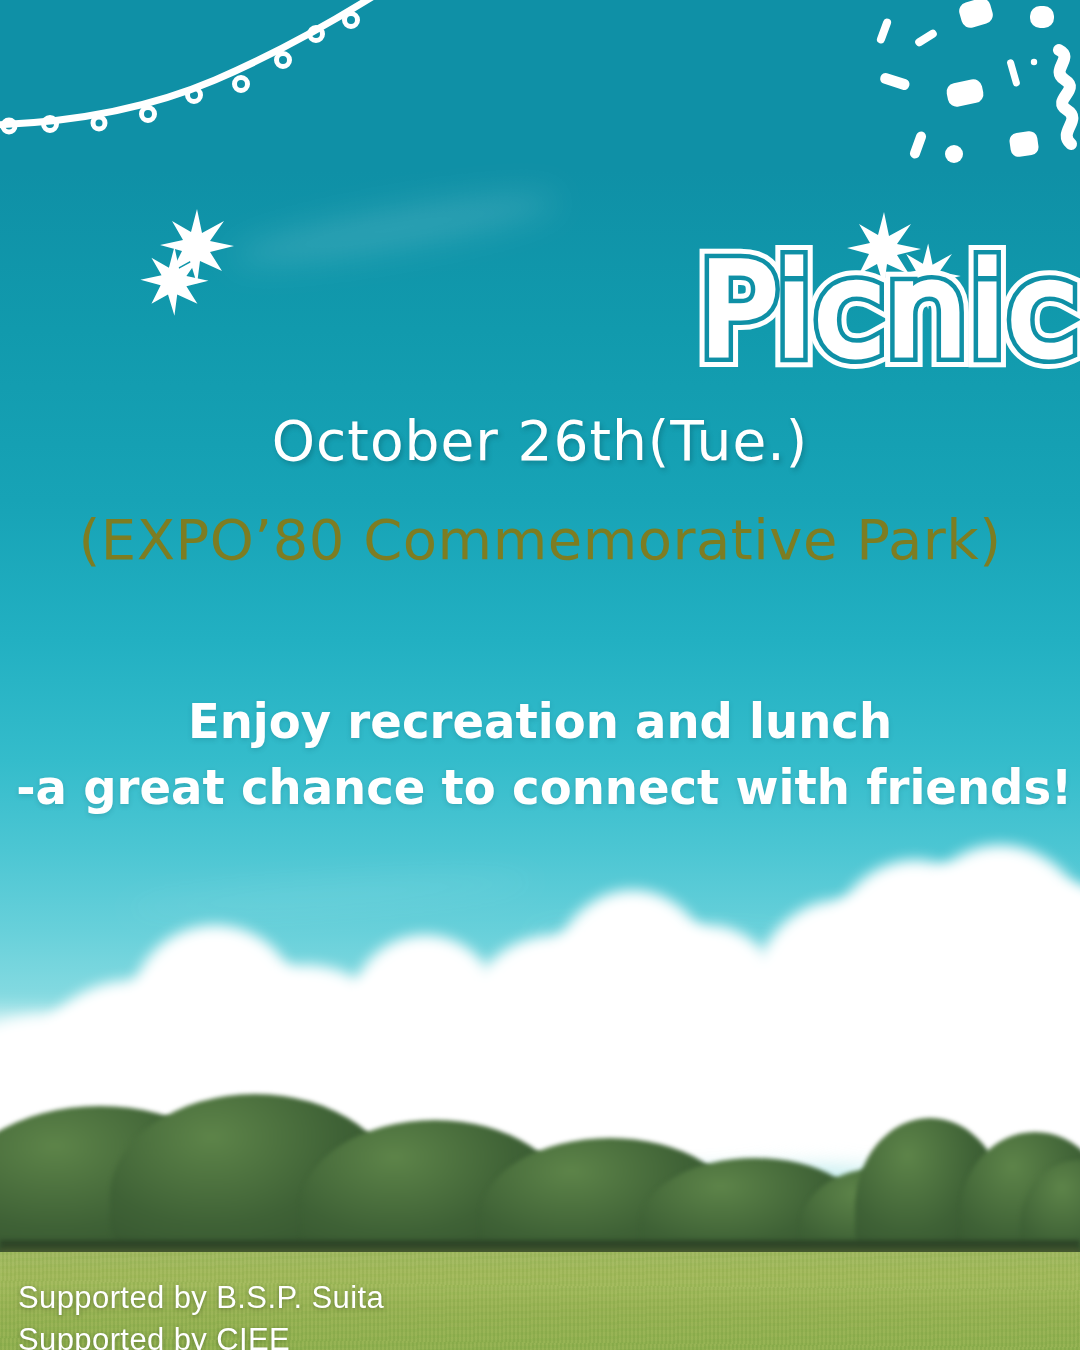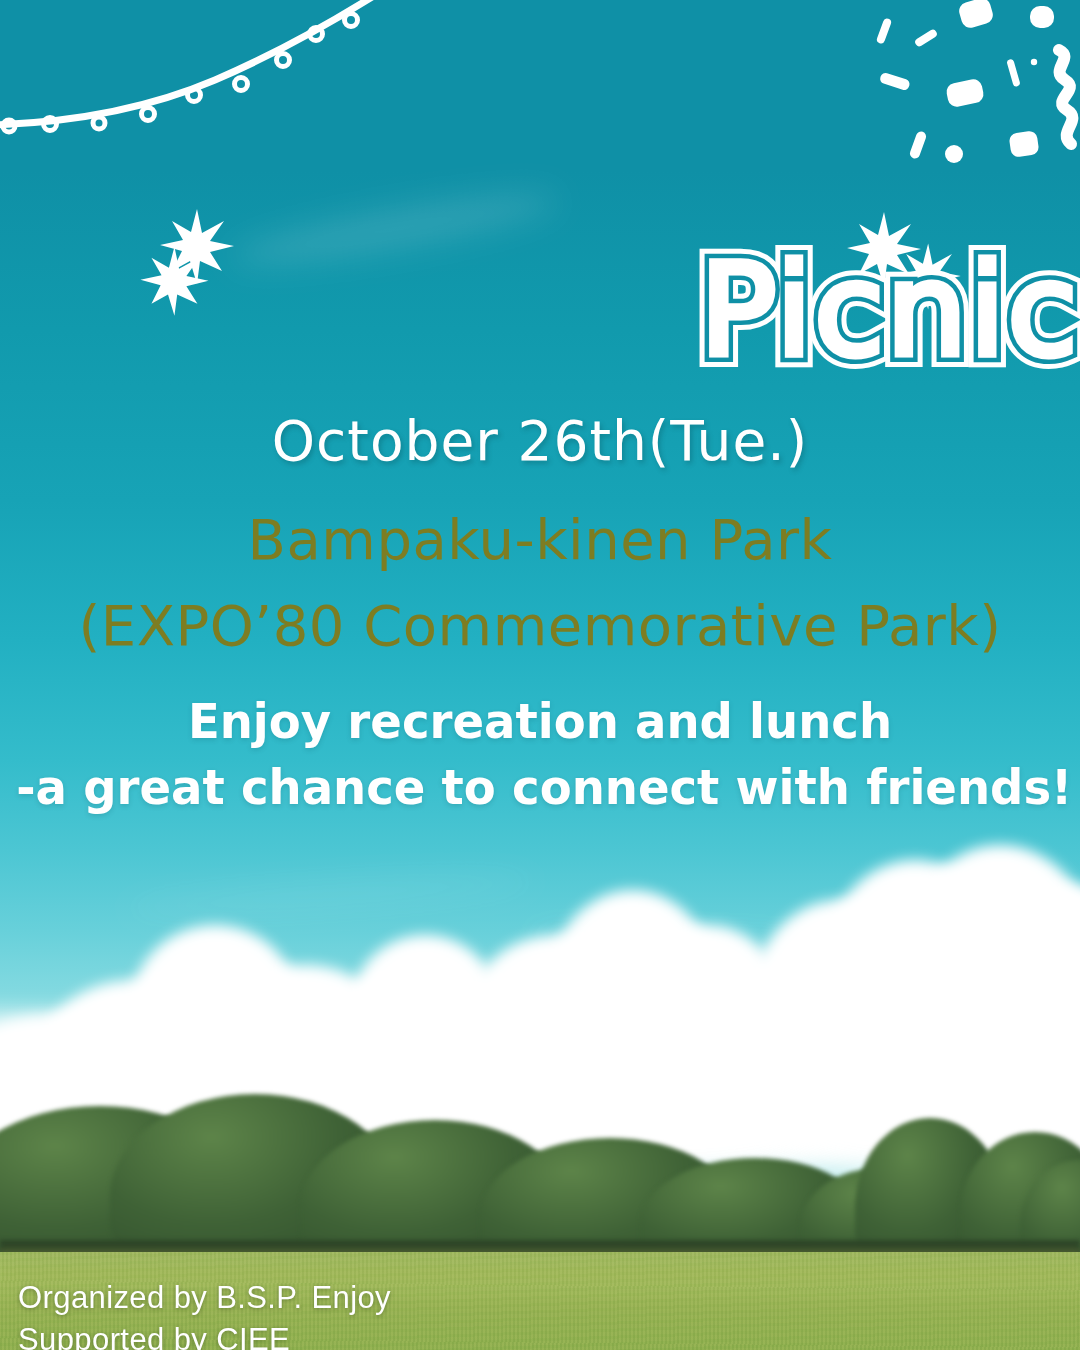--- a/index.html
+++ b/index.html
@@ -295,28 +295,27 @@
 
     <div class="title-wrap">
       <div class="title-layer title-outer">Picnic</div>
       <div class="title-layer title-gap">Picnic</div>
       <div class="title-layer title-core">Picnic</div>
     </div>
 
     <div class="subtitle">October 26th(Tue.)</div>
 
     <div class="venue">
-      <div>Bampaku-kinen Park</div>
       <div class="line2">(EXPO’80 Commemorative Park)</div>
     </div>
 
     <div class="tagline">
       <div>Enjoy recreation and lunch</div>
       <div>-a great chance to connect with friends!</div>
     </div>
   </div>
 
   <div class="credits">
-    <div>Organized by B.S.P. Enjoy</div>
+    <div>Supported by B.S.P. Suita</div>
     <div>Supported by CIEE</div>
   </div>
 
 </div>
 
 </body></html>

